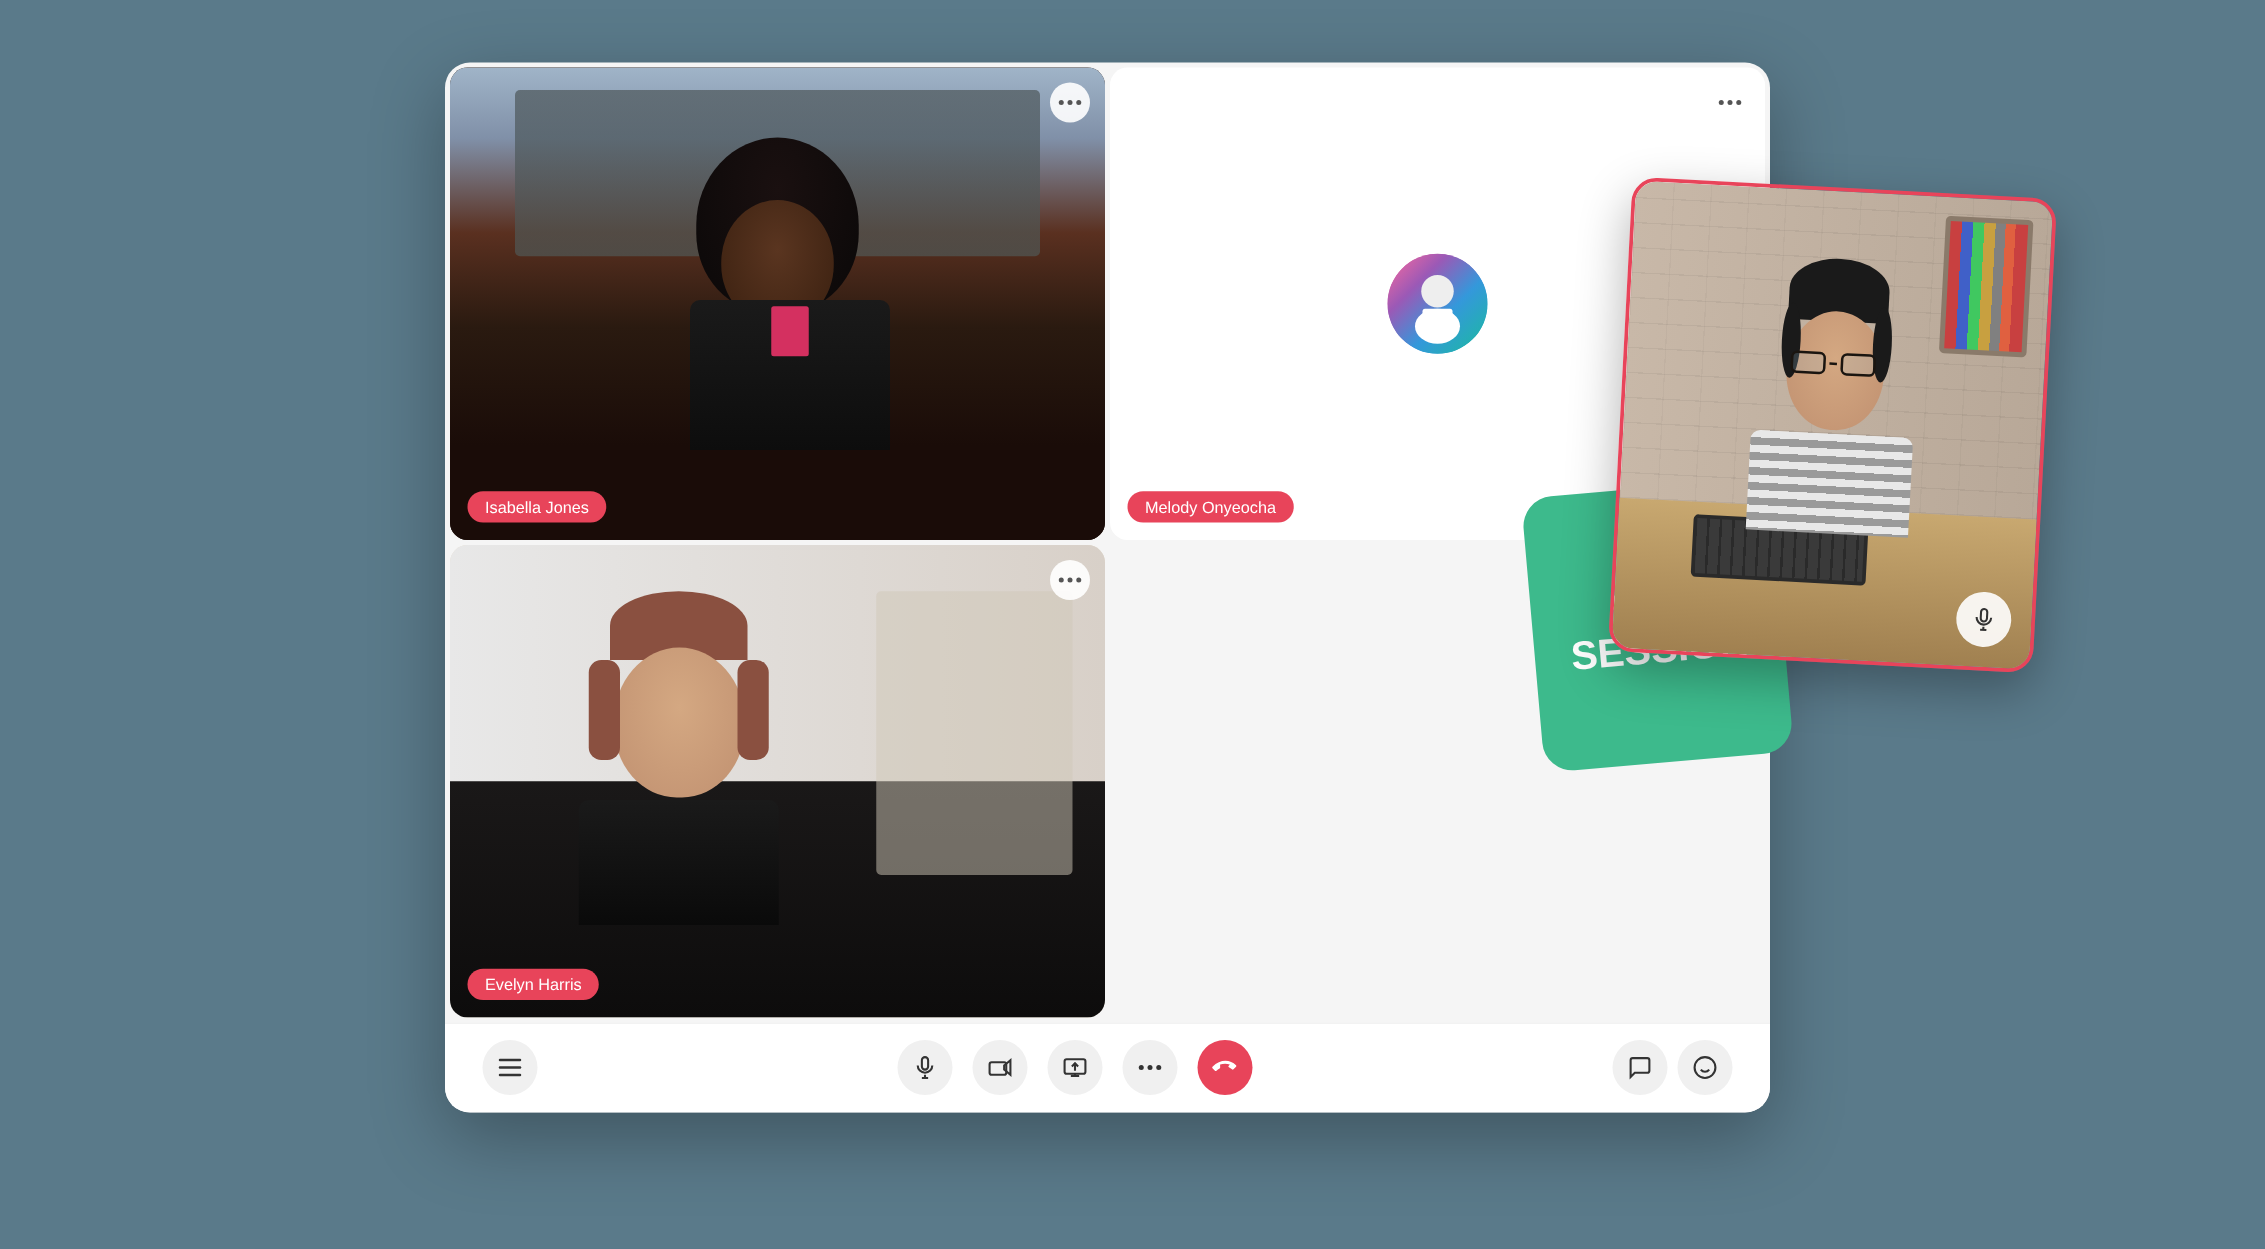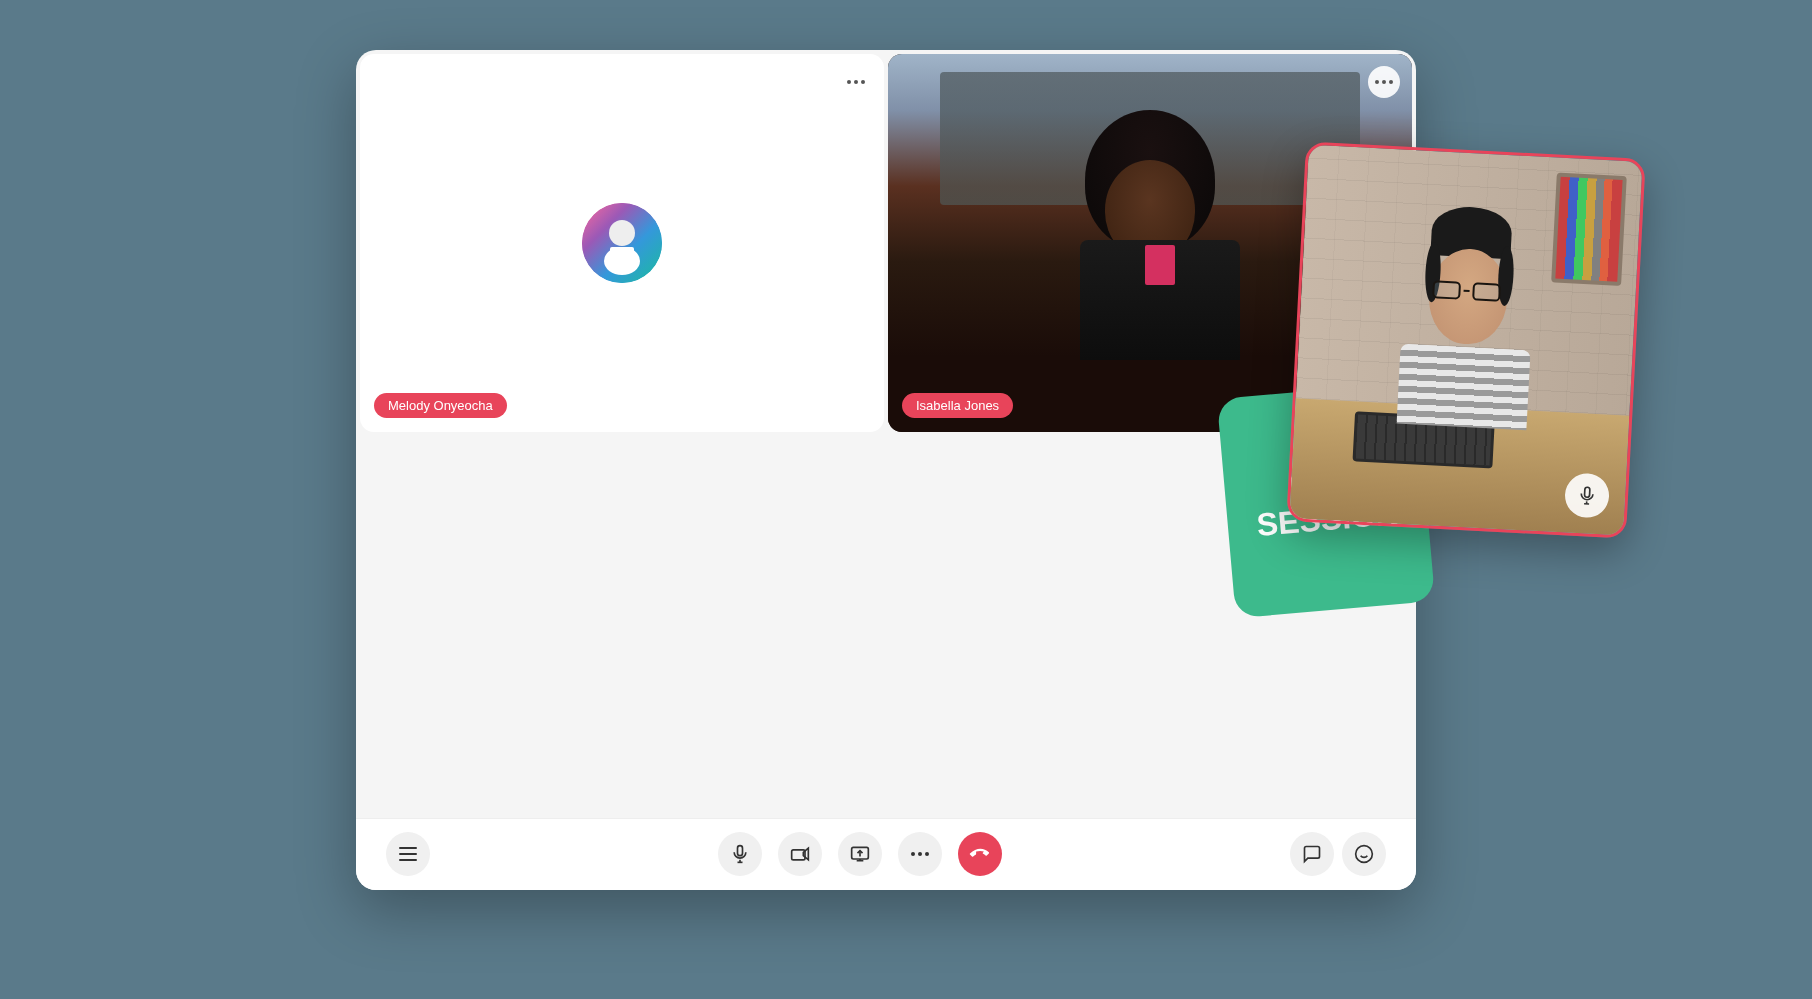--- a/index.html
+++ b/index.html
@@ -236,20 +236,49 @@
     }
   </style>
 </head>
 <body>
 
 <div class="main-container">
 
   <div class="video-call-panel">
 
     <div class="video-grid">
+
+      <div class="video-tile" style="position:relative; background:#2a1a10; overflow:hidden;">
+
+        <div style="position:absolute; inset:0; background: linear-gradient(to bottom, #a0b4c8 0%, #8090a8 15%, #5a3020 35%, #2a1a10 55%, #1a0c08 80%); z-index:0;"></div>
+
+        <div style="position:absolute; top:5%; left:10%; width:80%; height:35%; background: linear-gradient(to bottom, #404848 0%, #506060 100%); border-radius:4px; z-index:1; opacity:0.6;"></div>
+
+        <div style="position:absolute; top:15%; left:50%; transform:translateX(-50%); width:140px; height:200px; z-index:2;">
+
+          <div style="width:130px; height:140px; background: radial-gradient(ellipse at 50% 30%, #1a1010 0%, #0a0808 100%); border-radius:50% 50% 45% 45%; margin:0 auto; position:relative;">
+
+            <div style="position:absolute; bottom:-10px; left:50%; transform:translateX(-50%); width:90px; height:100px; background: radial-gradient(ellipse at 50% 40%, #5a3520 0%, #3a2010 100%); border-radius:50% 50% 48% 48%;"></div>
+          </div>
+
+          <div style="width:160px; height:120px; background: linear-gradient(to bottom, #1a1a1a 0%, #0d0d0d 100%); border-radius:8px 8px 0 0; margin:-10px auto 0; position:relative;">
+            <div style="position:absolute; top:5px; left:50%; transform:translateX(-50%); width:30px; height:40px; background:#d43060; border-radius:2px;"></div>
+          </div>
+        </div>
+        <button class="more-options-btn">
+          <div class="dots-icon">
+            <div class="dot"></div>
+            <div class="dot"></div>
+            <div class="dot"></div>
+          </div>
+        </button>
+        <div class="name-badge">
+          <span>Isabella Jones</span>
+        </div>
+      </div>
 
       <div class="video-tile tile-melody">
         <div class="avatar-circle">
           <svg width="80" height="80" viewBox="0 0 80 80" xmlns="http://www.w3.org/2000/svg">
             <defs>
               <linearGradient id="g1" x1="0%" y1="0%" x2="100%" y2="100%">
                 <stop offset="0%" style="stop-color:#ff6b9d"></stop>
                 <stop offset="30%" style="stop-color:#9b59b6"></stop>
                 <stop offset="60%" style="stop-color:#3498db"></stop>
                 <stop offset="100%" style="stop-color:#1abc9c"></stop>
@@ -267,49 +296,51 @@
             <div class="dot"></div>
             <div class="dot"></div>
             <div class="dot"></div>
           </div>
         </button>
         <div class="name-badge">
           <span>Melody Onyeocha</span>
         </div>
       </div>
 
-      <div class="video-tile" style="position:relative; background:#2a1a10; overflow:hidden;">
-
-        <div style="position:absolute; inset:0; background: linear-gradient(to bottom, #a0b4c8 0%, #8090a8 15%, #5a3020 35%, #2a1a10 55%, #1a0c08 80%); z-index:0;"></div>
-
-        <div style="position:absolute; top:5%; left:10%; width:80%; height:35%; background: linear-gradient(to bottom, #404848 0%, #506060 100%); border-radius:4px; z-index:1; opacity:0.6;"></div>
-
-        <div style="position:absolute; top:15%; left:50%; transform:translateX(-50%); width:140px; height:200px; z-index:2;">
-
-          <div style="width:130px; height:140px; background: radial-gradient(ellipse at 50% 30%, #1a1010 0%, #0a0808 100%); border-radius:50% 50% 45% 45%; margin:0 auto; position:relative;">
-
-            <div style="position:absolute; bottom:-10px; left:50%; transform:translateX(-50%); width:90px; height:100px; background: radial-gradient(ellipse at 50% 40%, #5a3520 0%, #3a2010 100%); border-radius:50% 50% 48% 48%;"></div>
-          </div>
-
-          <div style="width:160px; height:120px; background: linear-gradient(to bottom, #1a1a1a 0%, #0d0d0d 100%); border-radius:8px 8px 0 0; margin:-10px auto 0; position:relative;">
-            <div style="position:absolute; top:5px; left:50%; transform:translateX(-50%); width:30px; height:40px; background:#d43060; border-radius:2px;"></div>
-          </div>
+      <div class="video-tile" style="position:relative; overflow:hidden; background:#e8e0d0;">
+
+        <div style="position:absolute; inset:0; background: linear-gradient(to right, #e8e8e8 0%, #d8d0c8 100%); z-index:0;"></div>
+
+        <div style="position:absolute; bottom:0; left:0; right:0; height:50%; background: linear-gradient(to bottom, #1a1818 0%, #0d0c0c 100%); z-index:1;"></div>
+        <div style="position:absolute; top:10%; right:5%; width:30%; height:60%; background: #d0c8b8; border-radius:4px; z-index:1; opacity:0.5;"></div>
+
+        <div style="position:absolute; top:10%; left:35%; transform:translateX(-50%); z-index:2; width:180px;">
+
+          <div style="width:110px; height:55px; background: #8a5040; border-radius:50% 50% 0 0; margin:0 auto;"></div>
+
+          <div style="width:105px; height:120px; background: radial-gradient(ellipse at 50% 40%, #d4a882 0%, #c09070 100%); border-radius:50% 50% 48% 48%; margin:0 auto; margin-top:-10px;">
+            
+          </div>
+
+          <div style="position:absolute; top:55px; left:18px; width:25px; height:80px; background:#8a5040; border-radius:10px;"></div>
+          <div style="position:absolute; top:55px; right:18px; width:25px; height:80px; background:#8a5040; border-radius:10px;"></div>
+
+          <div style="width:160px; height:100px; background: linear-gradient(to bottom, #1a1a1a 0%, #0a0a0a 100%); border-radius:8px 8px 0 0; margin:0 auto; margin-top:2px;"></div>
         </div>
         <button class="more-options-btn">
           <div class="dots-icon">
             <div class="dot"></div>
             <div class="dot"></div>
             <div class="dot"></div>
           </div>
         </button>
         <div class="name-badge">
-          <span>Isabella Jones</span>
-        </div>
-      </div>
-
+          <span>Evelyn Harris</span>
+        </div>
+      </div>
 
 
     </div>
 
     <div class="toolbar">
 
       <div class="toolbar-left">
         <button class="tool-btn">
           <div class="hamburger">
             <div class="ham-line"></div>

